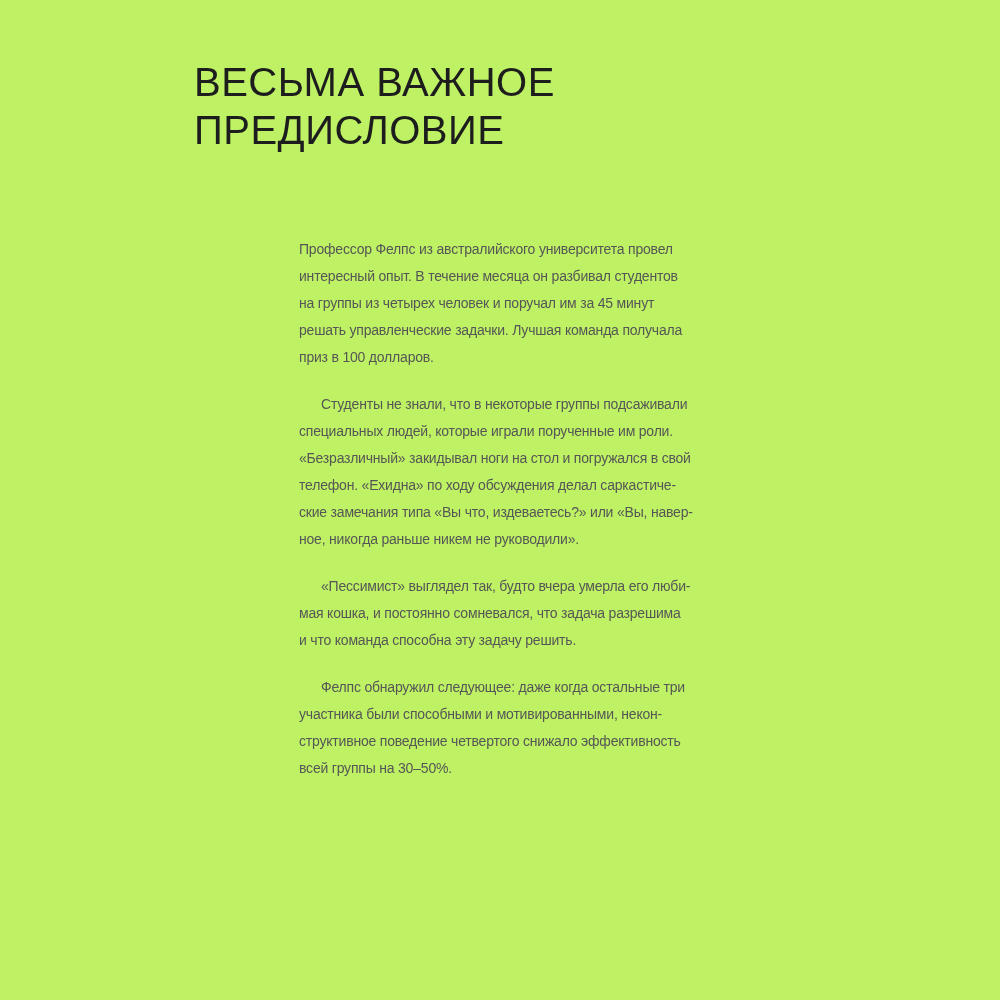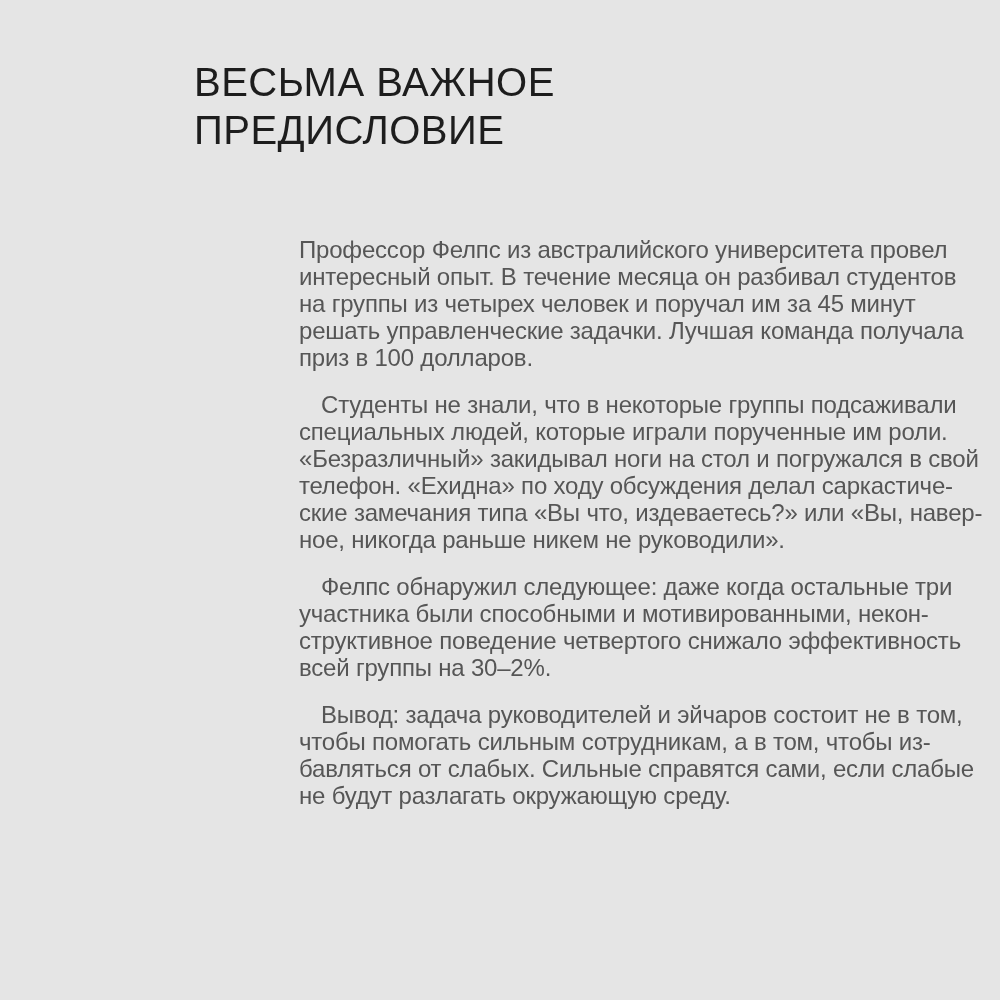--- a/index.html
+++ b/index.html
@@ -10,21 +10,21 @@
     width: 1000px;
     height: 1000px;
     background: #ffffff;
     font-family: "Liberation Sans", sans-serif;
     position: relative;
     overflow: hidden;
   }
   .page {
     position: absolute;
     inset: 0;
-    background: #e5e5e5;
+    background: #bef264;
   }
   .chapter-title {
     position: absolute;
     left: 194px;
     top: 58px;
     margin: 0;
     font-size: 40px;
     line-height: 48px;
     font-weight: 400;
     letter-spacing: 0.5px;
@@ -32,21 +32,21 @@
     white-space: pre-line;
   }
   .body-text {
     position: absolute;
     left: 299px;
     top: 236px;
     width: 560px;
   }
   .body-text p {
     margin: 0;
-    font-size: 24px;
+    font-size: 14px;
     line-height: 27px;
     letter-spacing: -0.2px;
     color: #565656;
     white-space: pre;
   }
   .body-text p.indent {
     text-indent: 22px;
     margin-top: 20px;
   }
   .source-note {
@@ -73,23 +73,22 @@
 интересный опыт. В течение месяца он разбивал студентов
 на группы из четырех человек и поручал им за 45 минут
 решать управленческие задачки. Лучшая команда получала
 приз в 100 долларов.</p>
       <p class="para indent" style="color: rgb(86, 86, 86);">Студенты не знали, что в некоторые группы подсаживали
 специальных людей, которые играли порученные им роли.
 «Безразличный» закидывал ноги на стол и погружался в свой
 телефон. «Ехидна» по ходу обсуждения делал саркастиче-
 ские замечания типа «Вы что, издеваетесь?» или «Вы, навер-
 ное, никогда раньше никем не руководили».</p>
+      <p class="para indent" style="color: rgb(86, 86, 86);">«Пессимист» выглядел так, будто вчера умерла его люби-
+мая кошка, и постоянно сомневался, что задача разрешима
+и что команда способна эту задачу решить.</p>
       <p class="para indent" style="color: rgb(86, 86, 86);">Фелпс обнаружил следующее: даже когда остальные три
 участника были способными и мотивированными, некон-
 структивное поведение четвертого снижало эффективность
-всей группы на 30–2%.</p>
-      <p class="para indent" style="color: rgb(86, 86, 86);">Вывод: задача руководителей и эйчаров состоит не в том,
-чтобы помогать сильным сотрудникам, а в том, чтобы из-
-бавляться от слабых. Сильные справятся сами, если слабые
-не будут разлагать окружающую среду.</p>
+всей группы на 30–50%.</p>
   </div>
 
 </div>
 
 </body></html>

